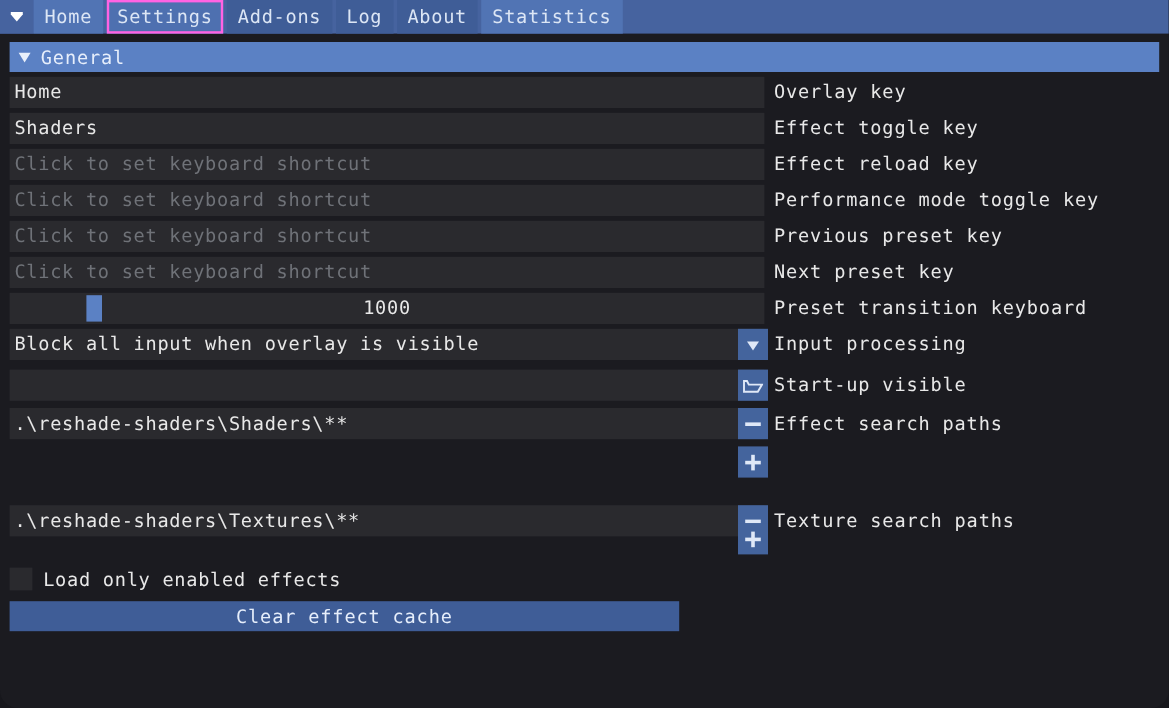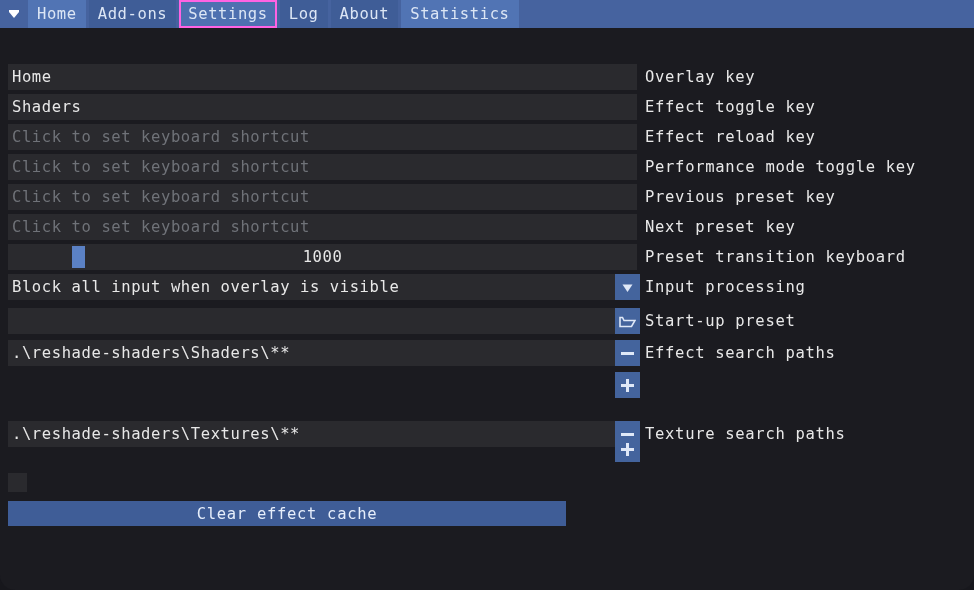--- a/index.html
+++ b/index.html
@@ -191,37 +191,45 @@
 
   <div id="tabbar">
     <div class="tabbar-caret">
       <svg width="16" height="16" viewBox="0 0 16 16" aria-hidden="true">
         <polygon points="3,4 13,4 13,6 8,12 3,6" fill="#ffffff"></polygon>
       </svg>
     </div>
     <div class="tab active-hover">
       <span>Home</span>
     </div>
+    <div class="tab selected">
+      <span>Settings</span>
+    </div>
     <div class="tab">
       <span>Add-ons</span>
     </div>
-    <div class="tab selected">
-      <span>Settings</span>
-    </div>
     <div class="tab">
       <span>Log</span>
     </div>
     <div class="tab">
       <span>About</span>
     </div>
     <div class="tab active-hover">
       <span>Statistics</span>
     </div>
   </div>
 
+  <div class="section-header" style="top:35px;">
+    <span class="tri">
+      <svg width="13" height="13" viewBox="0 0 13 13" aria-hidden="true">
+        <polygon points="1.5,3 11.5,3 6.5,11" fill="#e9f0fb"></polygon>
+      </svg>
+    </span>
+    <span class="sh-label">General</span>
+  </div>
 
   <div class="row" style="top:64px;">
     <div class="field" placeholder="">Home</div>
     <div class="rowlabel">Overlay key</div>
   </div>
 
   <div class="row" style="top:94px;">
     <div class="field" placeholder="">Shaders</div>
     <div class="rowlabel">Effect toggle key</div>
   </div>
@@ -264,21 +272,21 @@
     <div class="rowlabel">Input processing</div>
   </div>
 
   <div class="row" style="top:308px;">
     <div class="field blank"></div>
     <div class="sqbtn">
       <svg width="17" height="15" viewBox="0 0 17 15" aria-hidden="true">
         <path d="M1 3.5 L1 12.5 L12.5 12.5 L16 6.5 L5 6.5 L3.5 3.5 Z" fill="none" stroke="#dfe8f7" stroke-width="1.6"></path>
       </svg>
     </div>
-    <div class="rowlabel">Start-up preset</div>
+    <div class="rowlabel">Start-up visible</div>
   </div>
 
   <div class="row" style="top:340px;">
     <div class="field">  .\reshade-shaders\Shaders\**</div>
     <div class="sqbtn">
       <span class="glyph-minus"></span>
     </div>
     <div class="rowlabel">Effect search paths</div>
   </div>
 
@@ -299,20 +307,21 @@
 
   <div class="row" style="top:436px;">
     <div class="sqbtn standalone">
       <span class="glyph-plus-h"></span>
       <span class="glyph-plus-v"></span>
     </div>
   </div>
 
   <div class="row" style="top:470px;">
     <div class="checkbox"></div>
+    <div class="checkbox-label">Load only enabled effects</div>
   </div>
 
   <div class="wide-button" style="top:501px;">
     <span>Clear effect cache</span>
   </div>
 
 
 
 </div>
 

